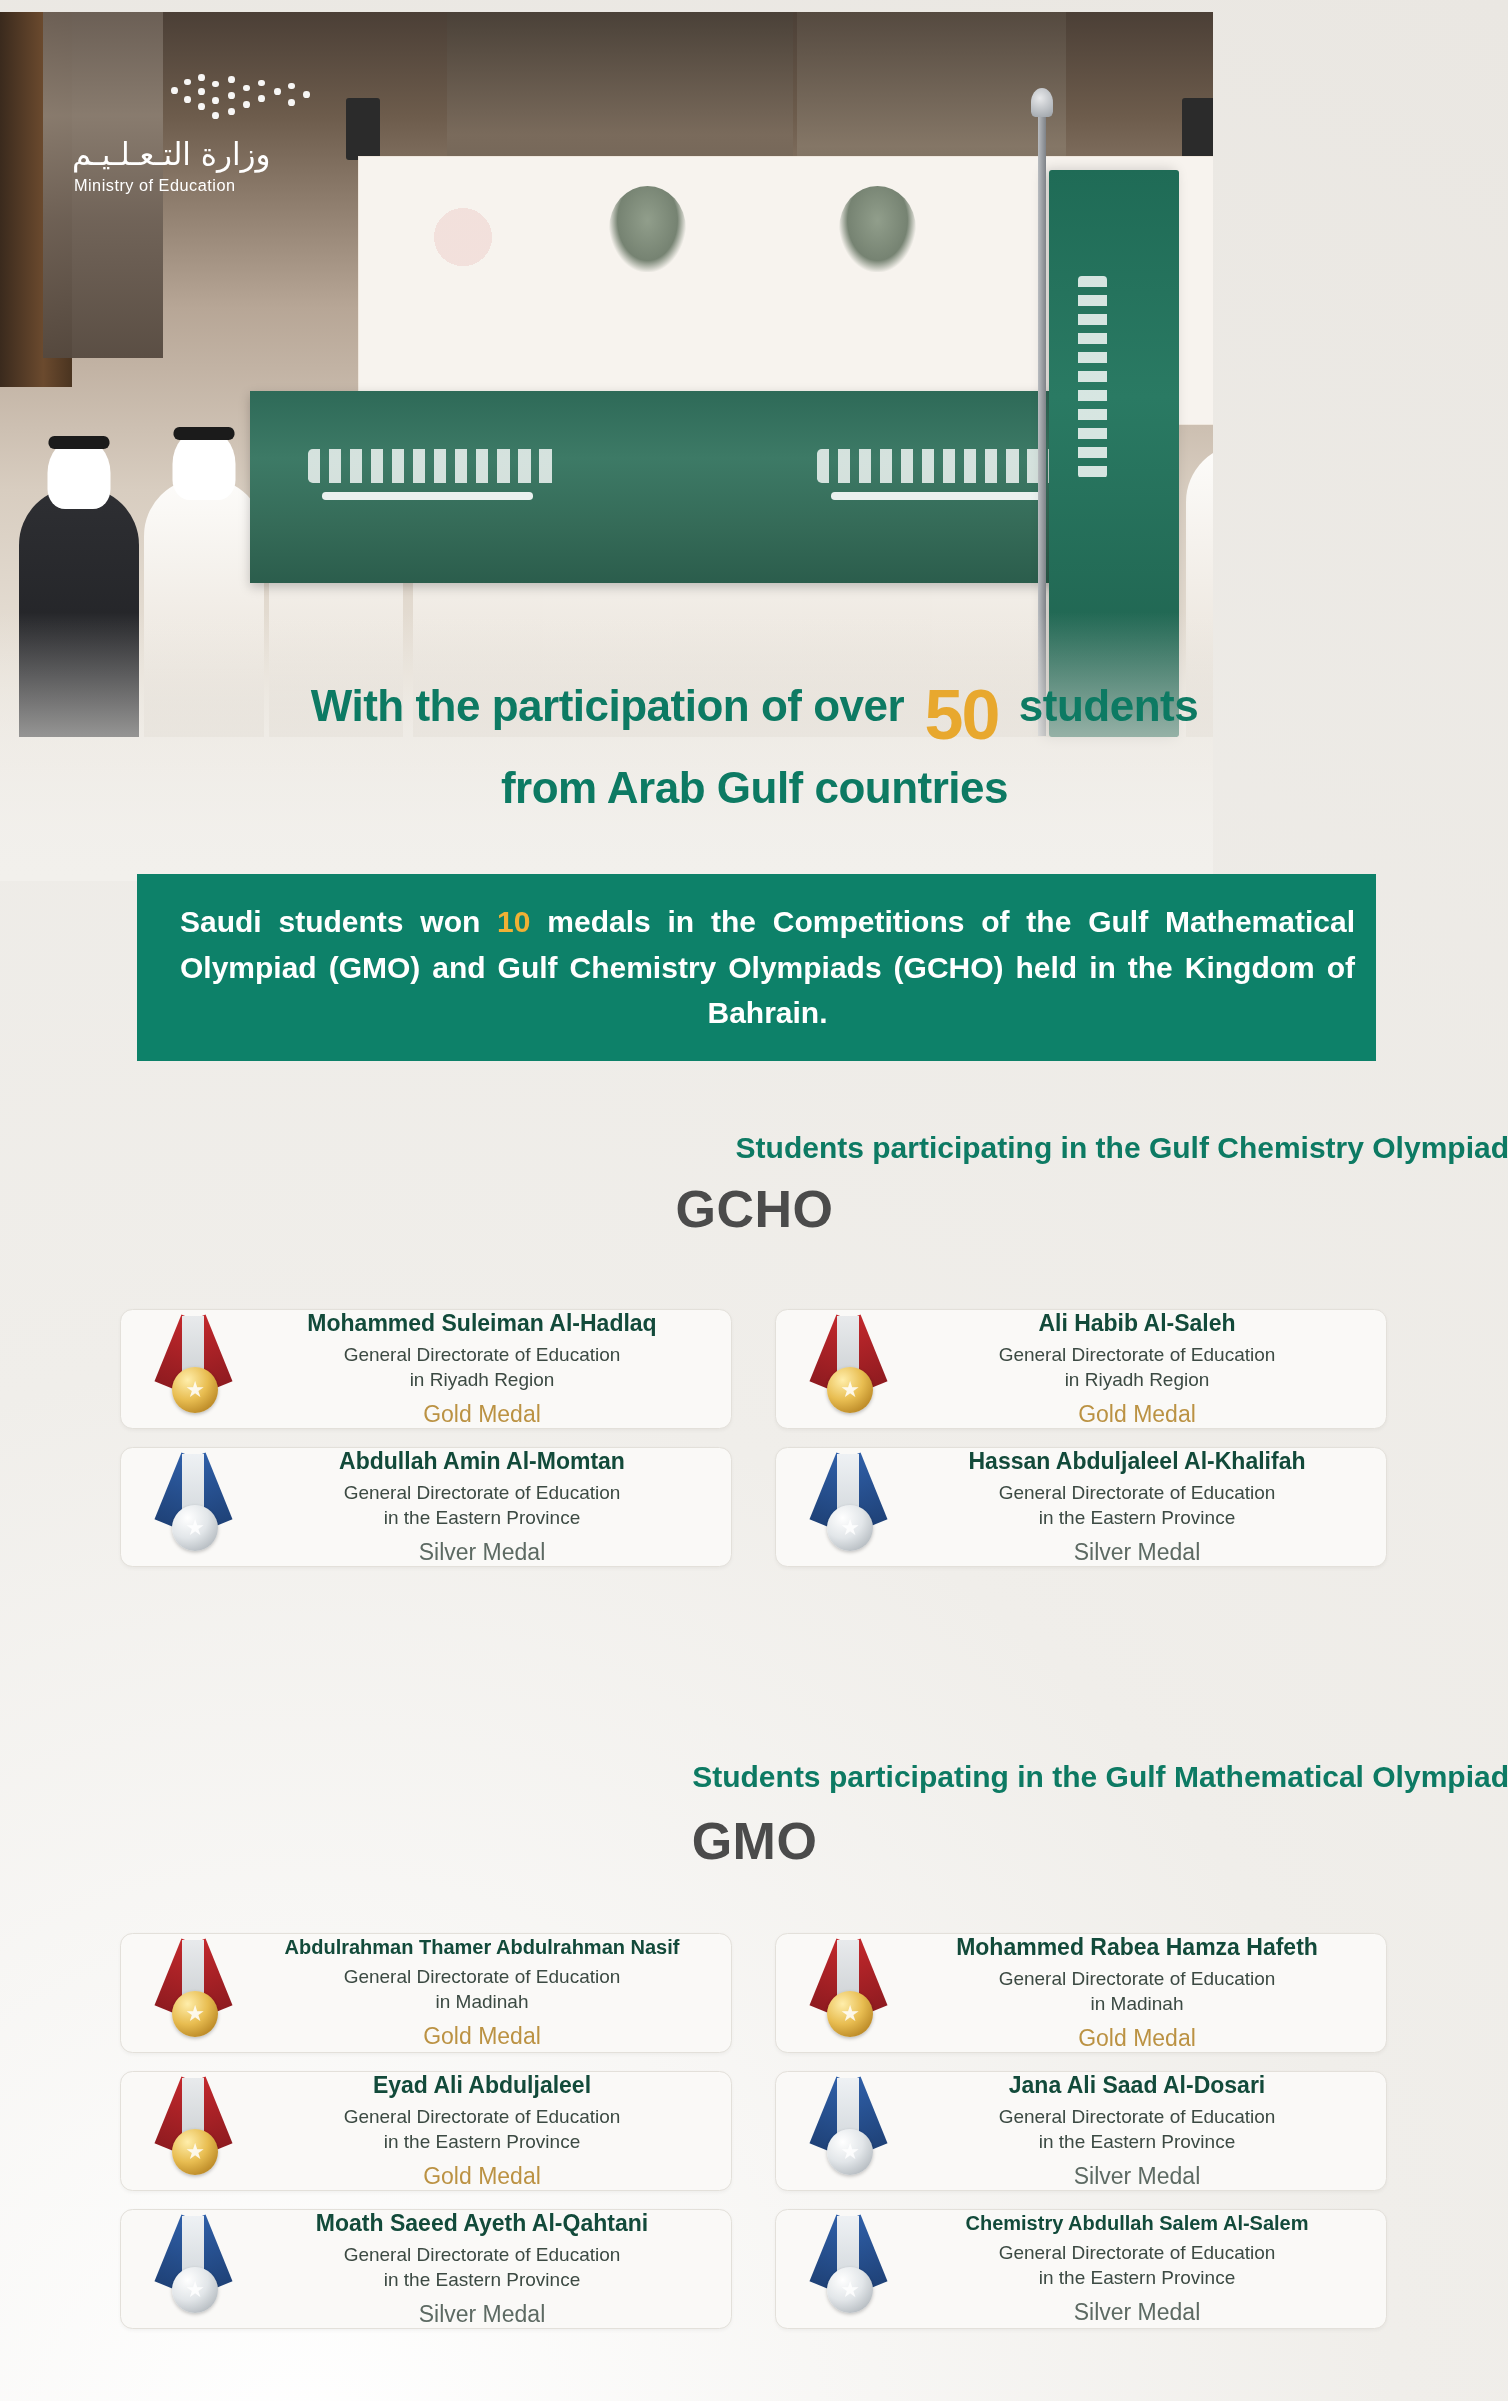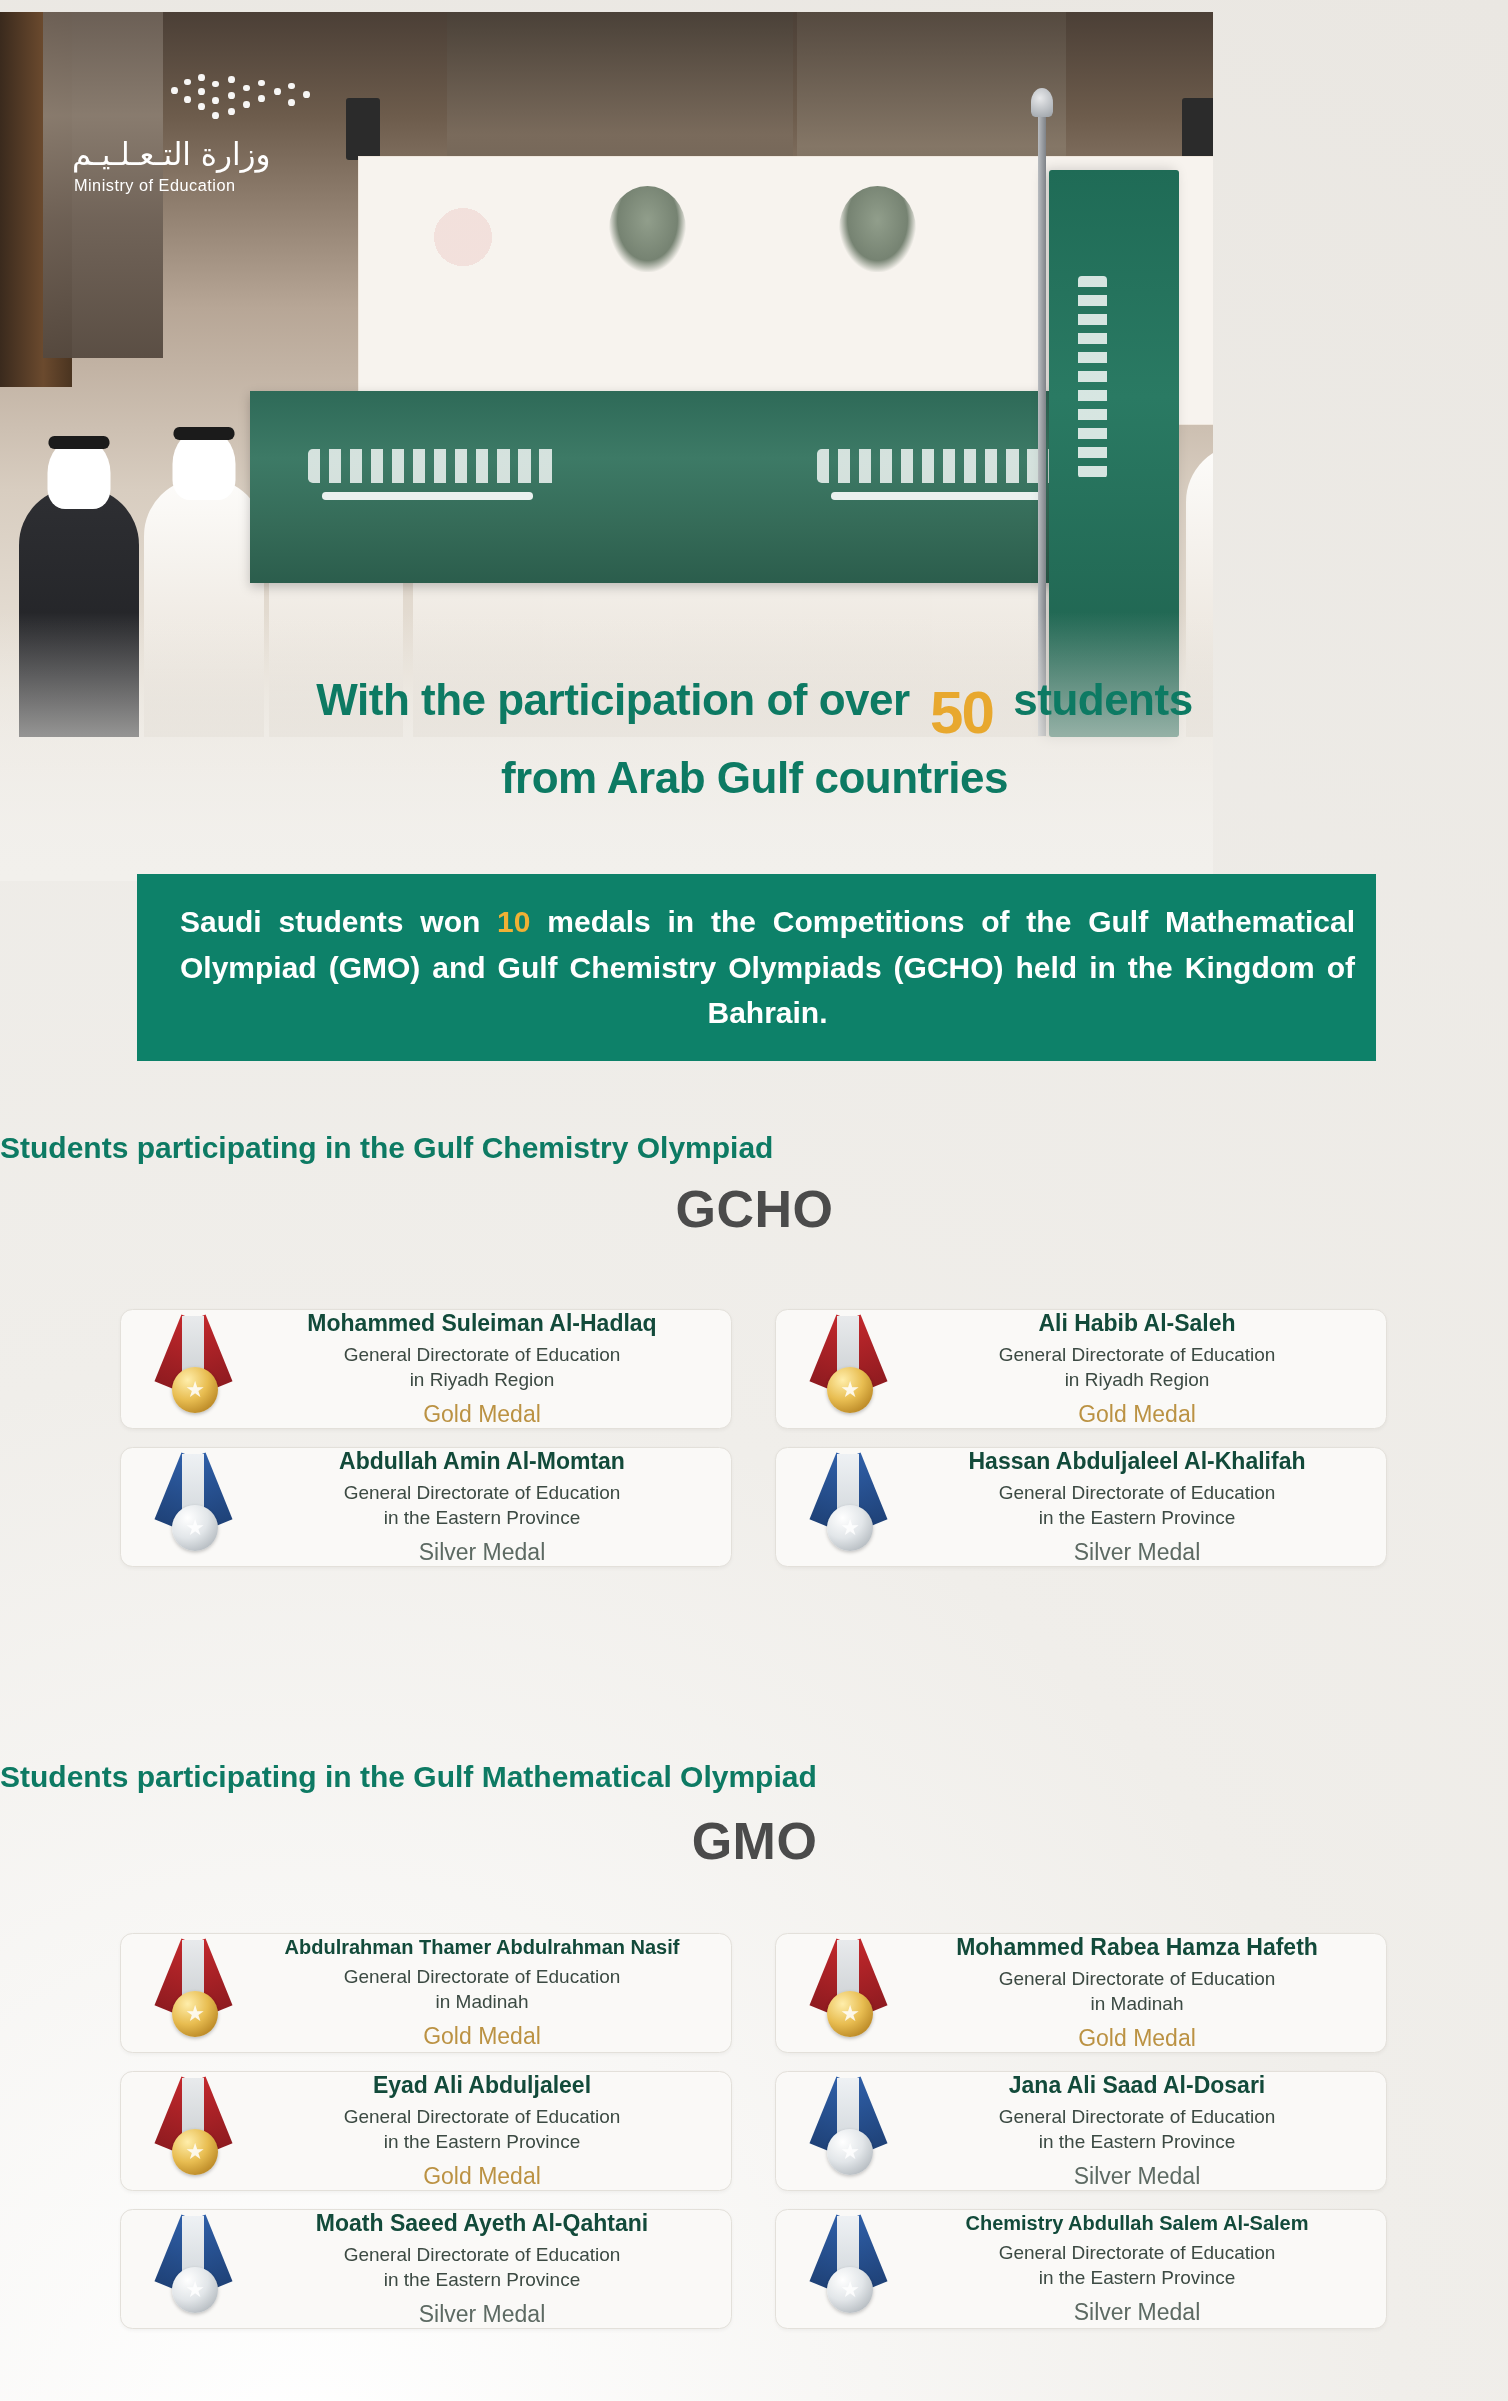--- a/index.html
+++ b/index.html
@@ -183,40 +183,40 @@
   
   .headline {
     position: absolute; left: 0; top: 672px; width: 1509px;
     text-align: center;
     line-height: 1.25;
   }
   .headline .l1, .headline .l2 {
     color: #0d7a63; font-size: 44px; font-weight: 700; letter-spacing: -0.5px;
   }
   .headline .num {
-    color: #e8a82e; font-size: 60px; font-weight: 700; vertical-align: -18px;
+    color: #e8a82e; font-size: 70px; font-weight: 700; vertical-align: -18px;
     margin: 0 8.6px; letter-spacing: -1.9px;
   }
 
   
   .greenbar {
     position: absolute; left: 137px; top: 874px;
     width: 1239px; height: 187px;
     background: #0d8169;
     padding: 25px 21px 0 43px;
   }
   .greenbar p {
     color: #ffffff; font-size: 30px; font-weight: 700; line-height: 1.52;
     text-align: justify; text-align-last: center;
   }
   .greenbar .g10 { color: #f0b135; }
 
   
   .sec-title {
-    position: absolute; width: 1509px; text-align: left;
+    position: absolute; width: 1509px; text-align: right;
     color: #0d7a63; font-size: 30px; font-weight: 700;
   }
   .sec-abbr {
     position: absolute; width: 1509px; text-align: center;
     color: #4b4b4b; font-size: 52px; font-weight: 700; letter-spacing: 0.5px;
   }
 
   .grid { position: absolute; left: 120px; width: 1268px; }
   .row { display: flex; gap: 43px; margin-bottom: 18px; }
   .card {

